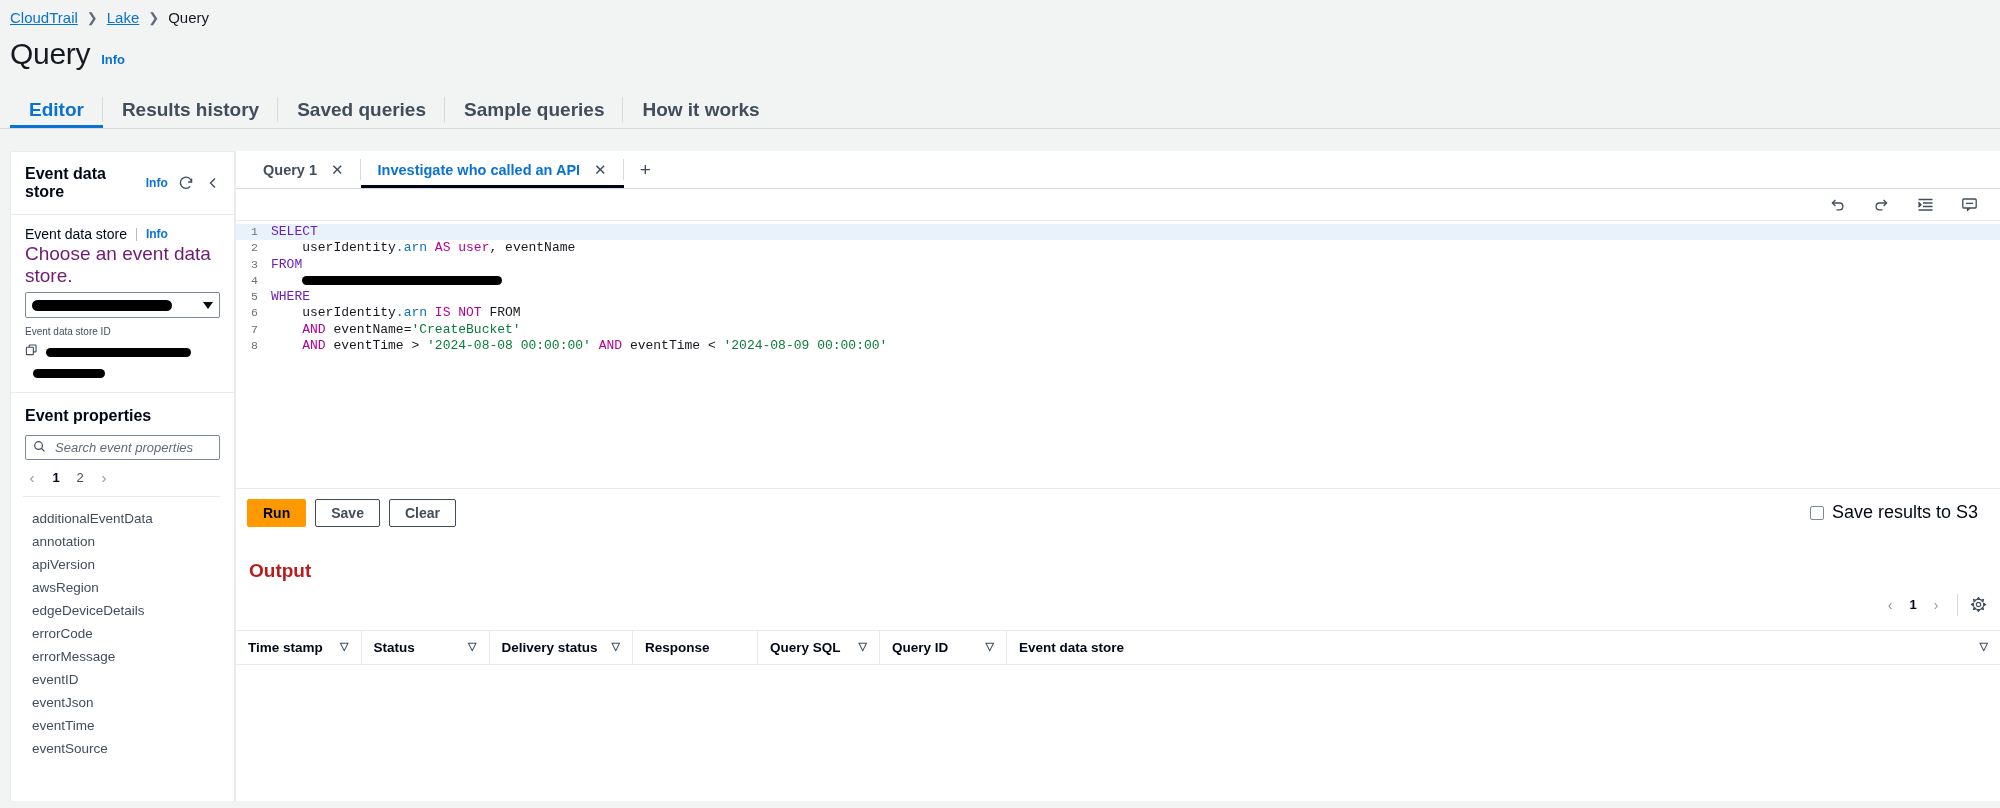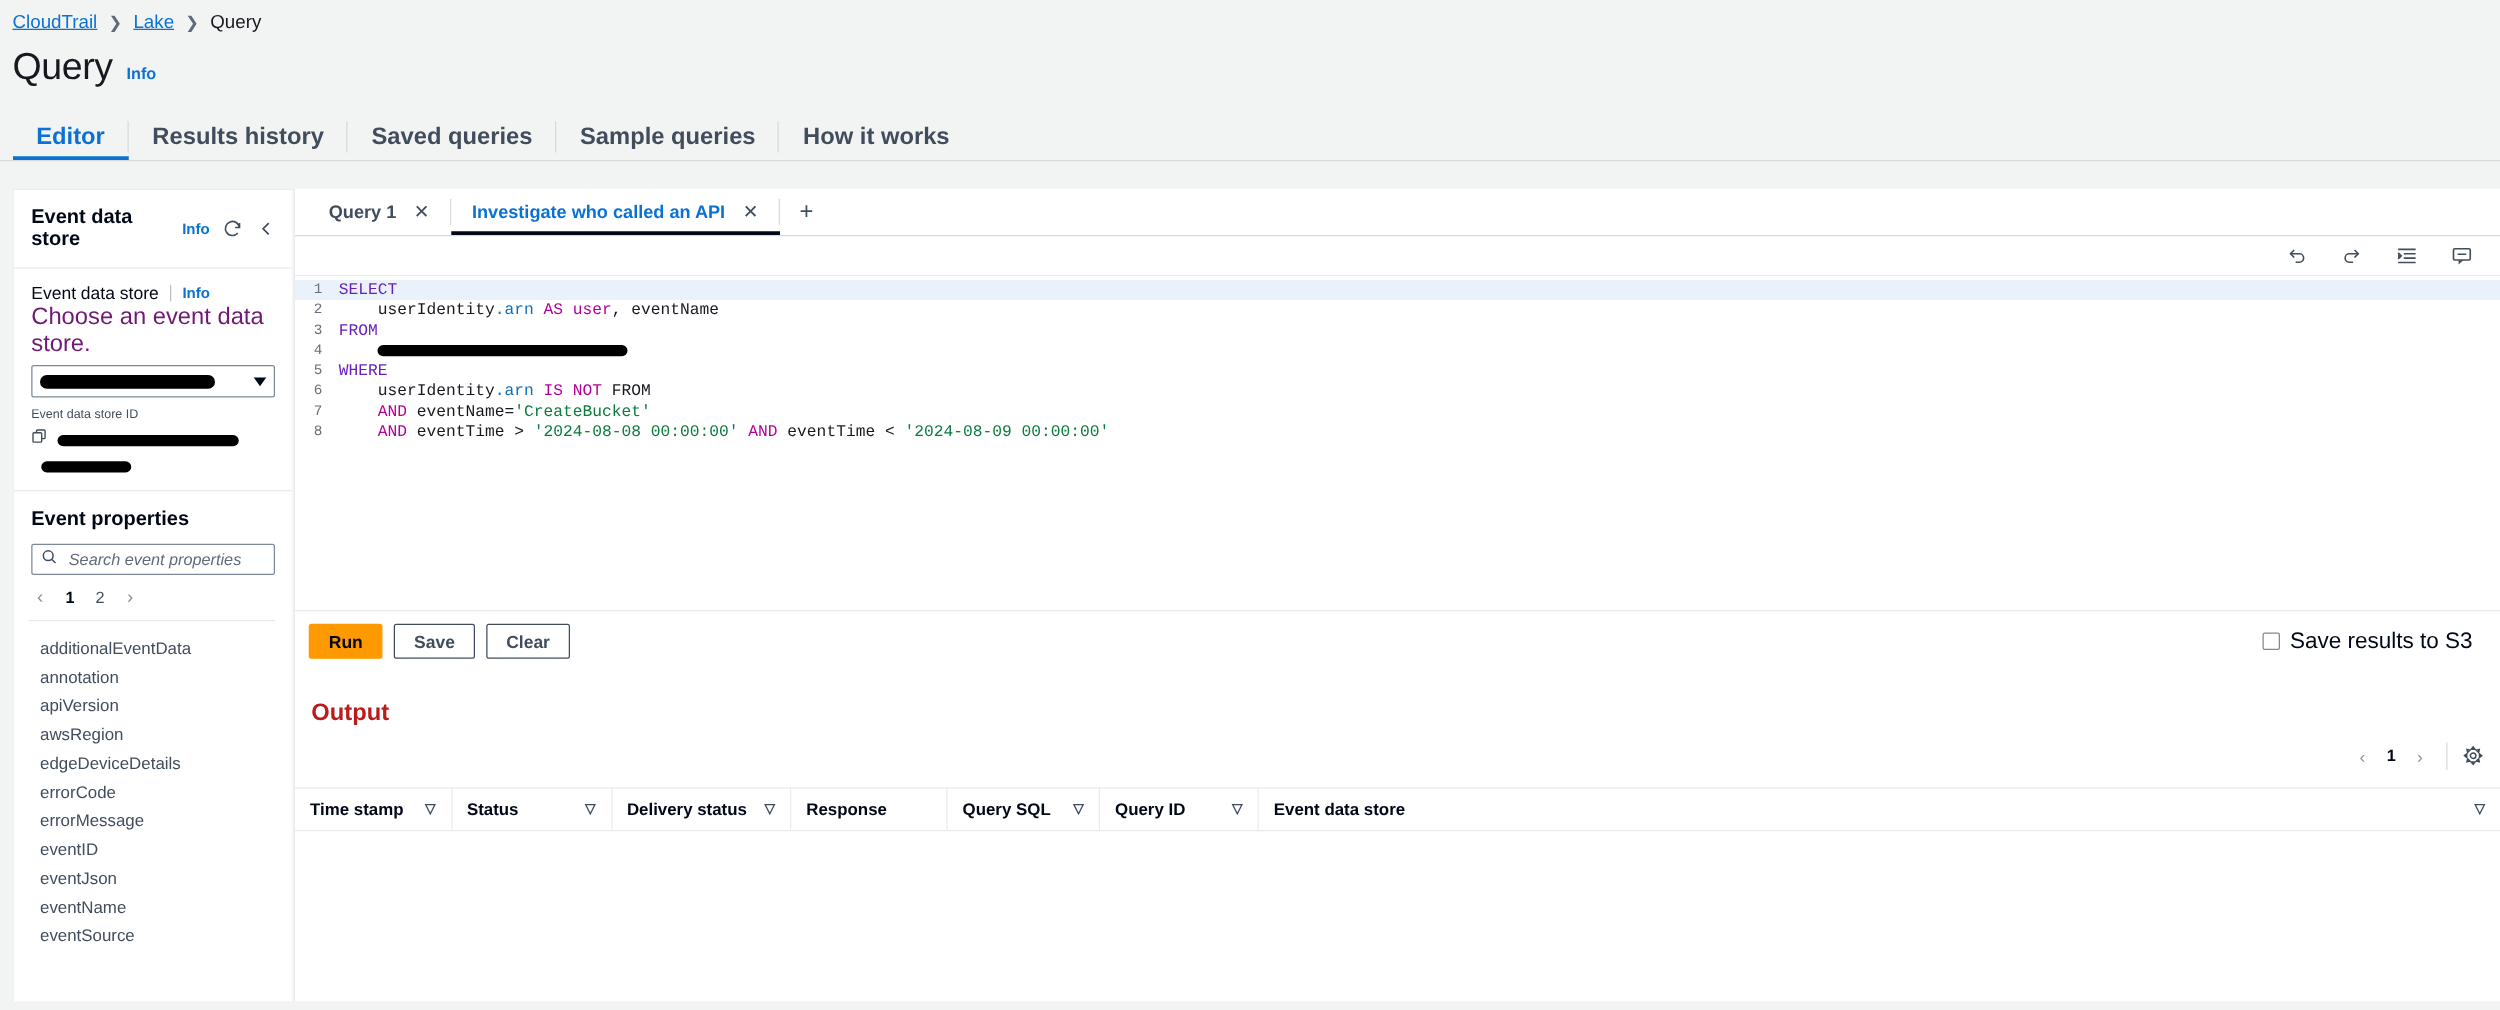--- a/index.html
+++ b/index.html
@@ -566,21 +566,21 @@
     <div class="prop-list">
       <div class="prop-item">additionalEventData</div>
       <div class="prop-item">annotation</div>
       <div class="prop-item">apiVersion</div>
       <div class="prop-item">awsRegion</div>
       <div class="prop-item">edgeDeviceDetails</div>
       <div class="prop-item">errorCode</div>
       <div class="prop-item">errorMessage</div>
       <div class="prop-item">eventID</div>
       <div class="prop-item">eventJson</div>
-      <div class="prop-item">eventName</div>
+      <div class="prop-item">eventTime</div>
       <div class="prop-item">eventSource</div>
     </div>
   </div>
 
   <div class="content">
 
     <div class="qtabs">
       <div class="qtab">
         <span>Query 1</span>
         <span class="qtab-close">✕</span>

